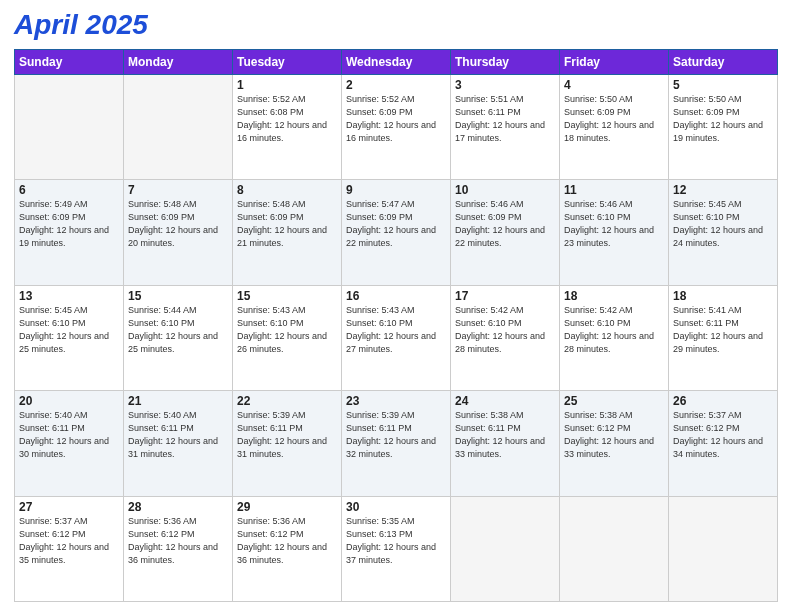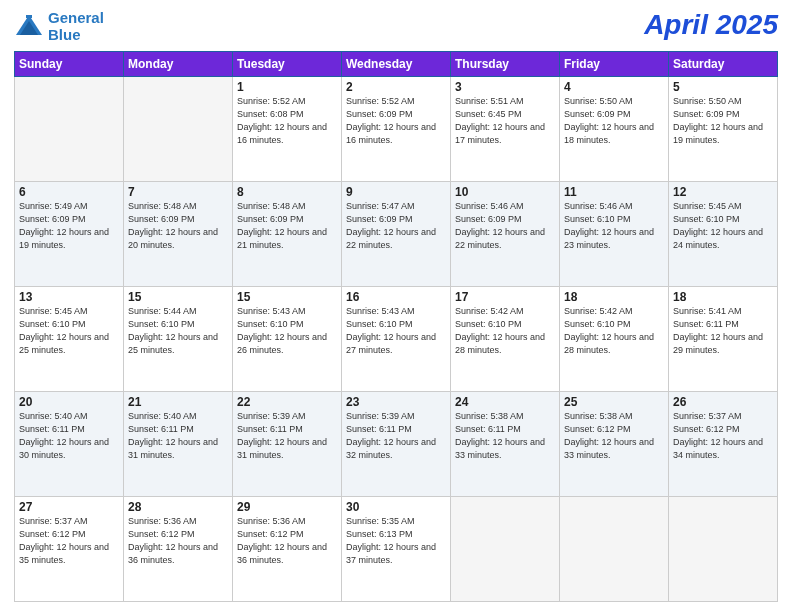--- a/index.html
+++ b/index.html
@@ -96,31 +96,20 @@
     }
     .row-alt td {
       background: #f0f4f8;
     }
   </style>
 </head>
 <body>
 
 <div class="page">
   <div class="header">
-    <div class="logo">
-      <svg class="logo-icon" viewBox="0 0 30 28">
-        <polygon points="15,2 28,22 2,22" fill="#2979c1"></polygon>
-        <polygon points="15,8 24,22 6,22" fill="#1a5fa0"></polygon>
-        <rect x="12" y="2" width="6" height="3" fill="#2979c1"></rect>
-      </svg>
-      <div class="logo-text">
-        <div><span>General</span></div>
-        <div><span style="color:#2979c1;">Blue</span></div>
-      </div>
-    </div>
     <div class="title-block">
       <h1>April 2025</h1>
     </div>
   </div>
 
   <table class="calendar">
     <thead>
       <tr>
       <th>Sunday</th>
           <th>Monday</th>
@@ -143,21 +132,21 @@
           </td>
           <td>
             <div class="day-number">2</div>
             <div class="day-info" style="white-space: pre-line;">Sunrise: 5:52 AM
 Sunset: 6:09 PM
 Daylight: 12 hours and 16 minutes.</div>
           </td>
           <td>
             <div class="day-number">3</div>
             <div class="day-info" style="white-space: pre-line;">Sunrise: 5:51 AM
-Sunset: 6:45 PM
+Sunset: 6:11 PM
 Daylight: 12 hours and 17 minutes.</div>
           </td>
           <td>
             <div class="day-number">4</div>
             <div class="day-info" style="white-space: pre-line;">Sunrise: 5:50 AM
 Sunset: 6:09 PM
 Daylight: 12 hours and 18 minutes.</div>
           </td>
           <td>
             <div class="day-number">5</div>

